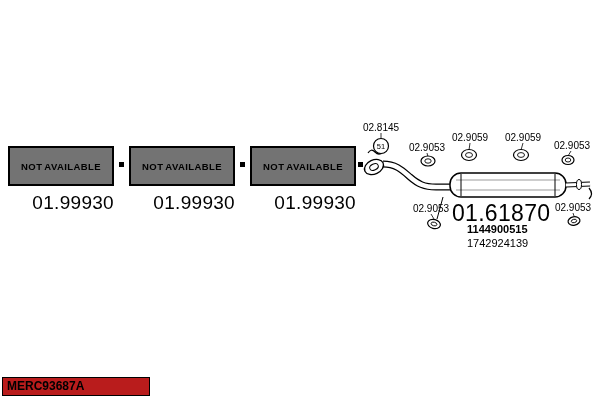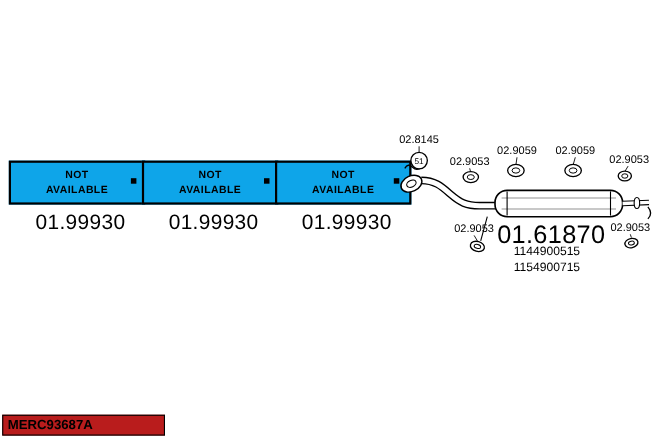--- a/index.html
+++ b/index.html
@@ -7,26 +7,26 @@
   body { font-family: "Liberation Sans", sans-serif; color: #000; }
   .canvas {
     position: relative;
     width: 600px;
     height: 400px;
     background: #ffffff;
     overflow: hidden;
   }
   .na-box {
     position: absolute;
-    width: 124px;
+    width: 106px;
     height: 40px;
     border: 2px solid #000;
-    background: #0ea5e9;
+    background: #737373;
     display: flex;
-    flex-direction: column;
+    flex-direction: row;
     align-items: center;
     justify-content: center;
     gap: 2px;
   }
   .na-line { font-size: 9.5px; font-weight: bold; letter-spacing: 0.4px; }
   .part-num {
     position: absolute;
     width: 106px;
     text-align: right;
     font-size: 19px;
@@ -170,18 +170,18 @@
 
   <div class="lbl" style="left:381px;top:122px;">02.8145</div>
   <div class="lbl" style="left:427px;top:142px;">02.9053</div>
   <div class="lbl" style="left:470px;top:132px;">02.9059</div>
   <div class="lbl" style="left:523px;top:132px;">02.9059</div>
   <div class="lbl" style="left:572px;top:140px;">02.9053</div>
   <div class="lbl" style="left:431px;top:203px;">02.9053</div>
   <div class="lbl" style="left:573px;top:202px;">02.9053</div>
 
   <div class="big-num" style="left:452px;top:200px;">01.61870</div>
-  <div class="oe" style="left:467px;top:223px;">1144900515</div>
-  <div class="oe" style="left:467px;top:237px;">1154900715</div>
+  <div class="oe" style="left:467px;top:223px;font-weight:bold;">1144900515</div>
+  <div class="oe" style="left:467px;top:237px;">1742924139</div>
 
   <div class="footer-box">MERC93687A</div>
 
 </div>
 
 </body></html>

